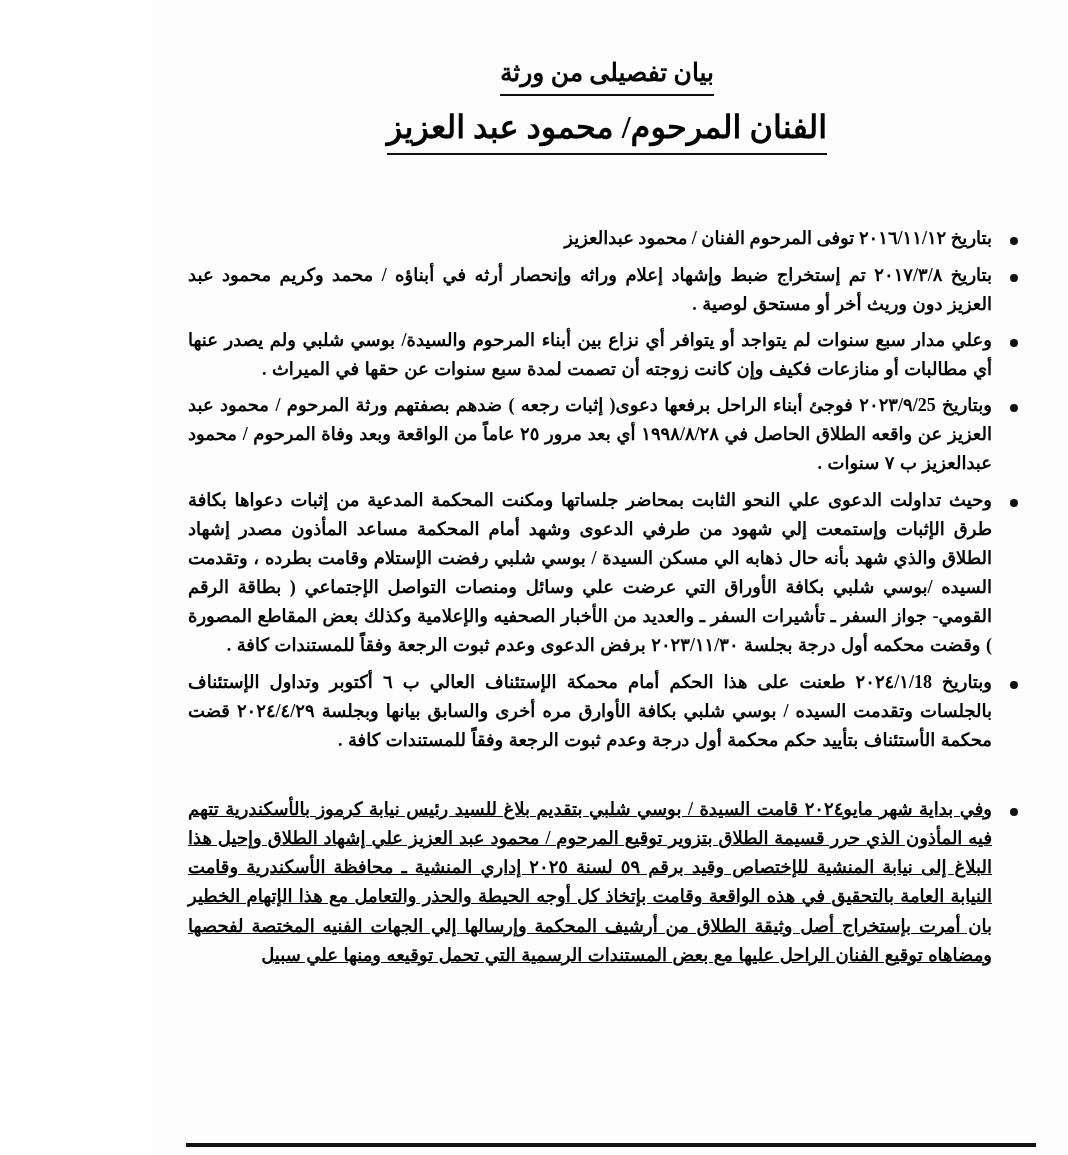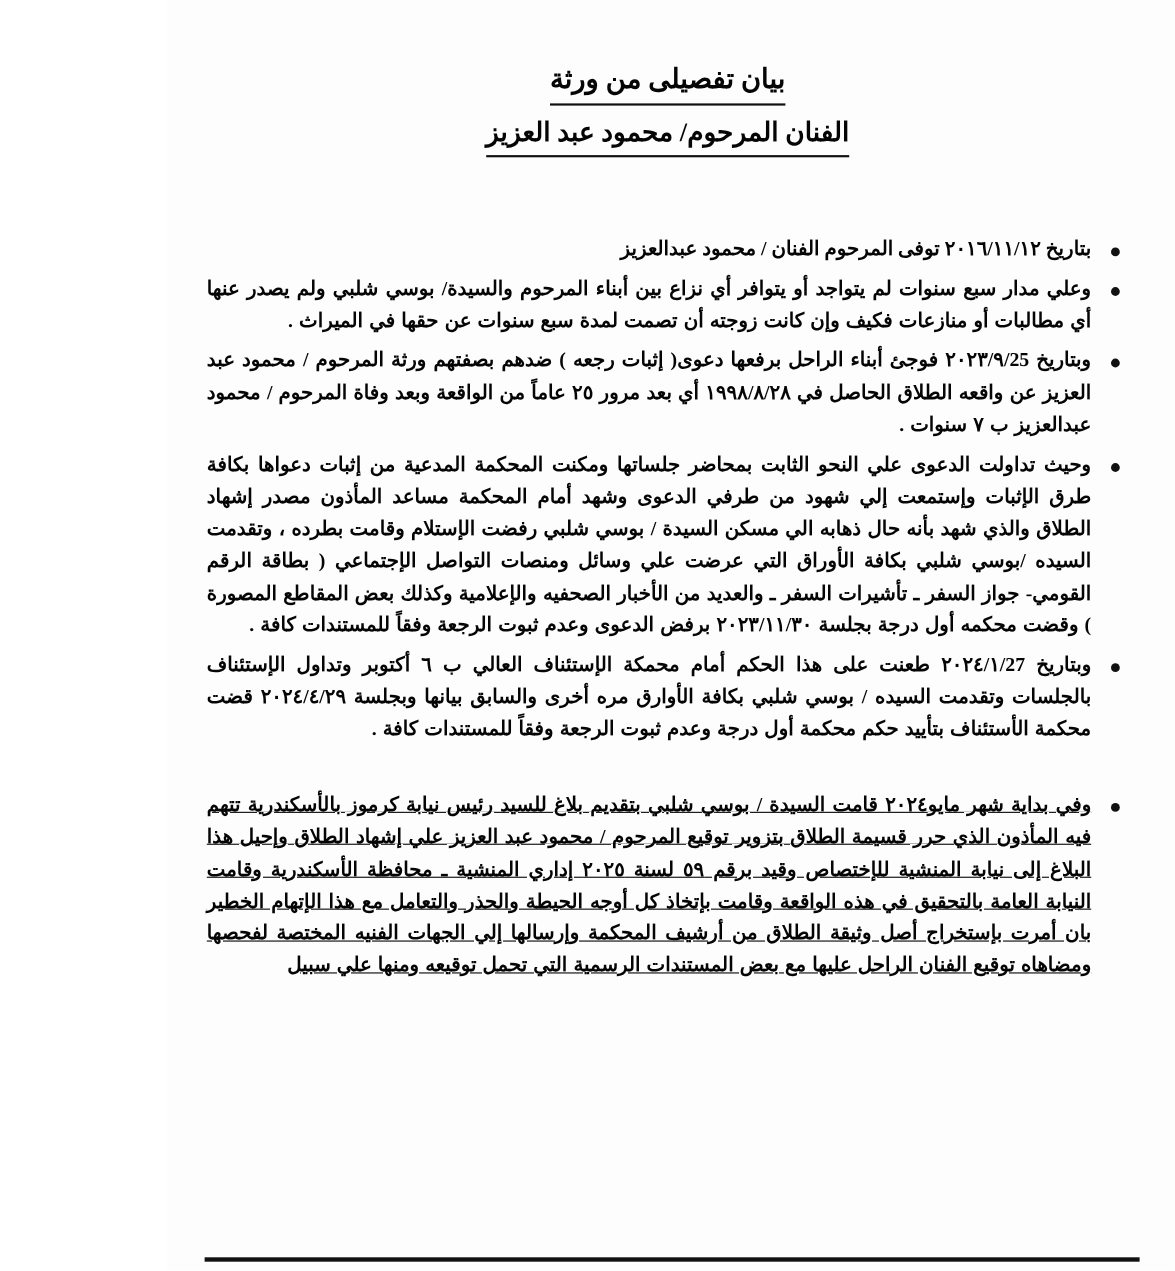--- a/index.html
+++ b/index.html
@@ -35,21 +35,21 @@
     font-weight: bold;
     font-size: 25px;
     line-height: 1.55;
     letter-spacing: 0px;
     border-bottom: 2px solid #111;
     padding-bottom: 1px;
     margin-bottom: 7px;
     white-space: nowrap;
   }
   .title-line.second {
-    font-size: 24px;
+    font-size: 32px;
   }
   
   .body-list {
     margin: 0;
     padding: 0;
     list-style: none;
     margin-top: 62px;
   }
   .body-list li {
     position: relative;
@@ -102,30 +102,33 @@
     <div class="title-line">بيان تفصيلى من ورثة</div>
     <br>
     <div class="title-line second">الفنان المرحوم/ محمود عبد العزيز</div>
   </div>
 
   <ul class="body-list">
     <li>
         <span class="justified">بتاريخ ٢٠١٦/١١/١٢ توفى المرحوم الفنان / محمود عبدالعزيز</span>
       </li>
     <li class="wide">
+        <span class="justified">بتاريخ ٢٠١٧/٣/٨ تم إستخراج ضبط وإشهاد إعلام وراثه وإنحصار أرثه  في أبناؤه / محمد وكريم محمود عبد العزيز دون وريث أخر أو مستحق لوصية .</span>
+      </li>
+    <li class="wide">
         <span class="justified">وعلي مدار سبع سنوات لم يتواجد أو يتوافر أي نزاع بين أبناء المرحوم والسيدة/ بوسي شلبي ولم يصدر عنها أي مطالبات أو منازعات فكيف وإن كانت زوجته أن تصمت لمدة سبع سنوات عن حقها في الميراث .</span>
       </li>
     <li class="wide">
         <span class="justified">وبتاريخ ٢٠٢٣/٩/25 فوجئ أبناء الراحل برفعها دعوى( إثبات رجعه ) ضدهم بصفتهم ورثة المرحوم / محمود عبد العزيز عن واقعه الطلاق الحاصل في ١٩٩٨/٨/٢٨ أي بعد مرور ٢٥ عاماً من الواقعة وبعد وفاة المرحوم / محمود عبدالعزيز ب ٧ سنوات .</span>
       </li>
     <li class="wide">
         <span class="justified">وحيث تداولت الدعوى علي النحو الثابت بمحاضر جلساتها ومكنت المحكمة المدعية من إثبات دعواها بكافة طرق الإثبات وإستمعت إلي شهود من طرفي الدعوى وشهد أمام المحكمة مساعد المأذون مصدر إشهاد الطلاق والذي شهد بأنه حال ذهابه الي مسكن السيدة / بوسي شلبي رفضت الإستلام وقامت بطرده ، وتقدمت السيده /بوسي شلبي بكافة الأوراق التي عرضت علي وسائل ومنصات التواصل الإجتماعي ( بطاقة الرقم القومي- جواز السفر ـ تأشيرات السفر ـ والعديد من الأخبار الصحفيه والإعلامية وكذلك بعض المقاطع المصورة ) وقضت محكمه أول درجة بجلسة ٢٠٢٣/١١/٣٠  برفض الدعوى وعدم ثبوت الرجعة وفقاً للمستندات كافة .</span>
       </li>
     <li class="wide">
-        <span class="justified">وبتاريخ ٢٠٢٤/١/27 طعنت على هذا  الحكم أمام محمكة الإستئناف العالي ب ٦ أكتوبر وتداول الإستئناف بالجلسات وتقدمت السيده / بوسي شلبي بكافة الأوارق مره أخرى والسابق بيانها وبجلسة ٢٠٢٤/٤/٢٩ قضت محكمة الأستئناف بتأييد حكم محكمة أول درجة وعدم ثبوت الرجعة وفقاً للمستندات كافة .</span>
+        <span class="justified">وبتاريخ ٢٠٢٤/١/18 طعنت على هذا  الحكم أمام محمكة الإستئناف العالي ب ٦ أكتوبر وتداول الإستئناف بالجلسات وتقدمت السيده / بوسي شلبي بكافة الأوارق مره أخرى والسابق بيانها وبجلسة ٢٠٢٤/٤/٢٩ قضت محكمة الأستئناف بتأييد حكم محكمة أول درجة وعدم ثبوت الرجعة وفقاً للمستندات كافة .</span>
       </li>
     <li class="wide gap-before">
         <span class="justified">وفي بداية شهر مايو٢٠٢٤ قامت السيدة / بوسي شلبي  بتقديم بلاغ  للسيد رئيس نيابة كرموز بالأسكندرية تتهم فيه المأذون الذي حرر قسيمة الطلاق  بتزوير توقيع المرحوم / محمود  عبد العزيز علي إشهاد الطلاق وإحيل هذا البلاغ إلى نيابة المنشية للإختصاص وقيد برقم ٥٩ لسنة ٢٠٢٥ إداري المنشية ـ محافظة الأسكندرية وقامت النيابة العامة بالتحقيق في هذه الواقعة وقامت بإتخاذ كل أوجه الحيطة والحذر والتعامل مع هذا الإتهام الخطير بان أمرت بإستخراج أصل وثيقة الطلاق من أرشيف المحكمة وإرسالها إلي الجهات الفنيه المختصة لفحصها ومضاهاه توقيع الفنان الراحل عليها مع بعض المستندات الرسمية التي تحمل توقيعه ومنها علي سبيل</span>
       </li>
   </ul>
 
   <div class="page-bottom-rule"></div>
 </div>
 
 </body></html>

